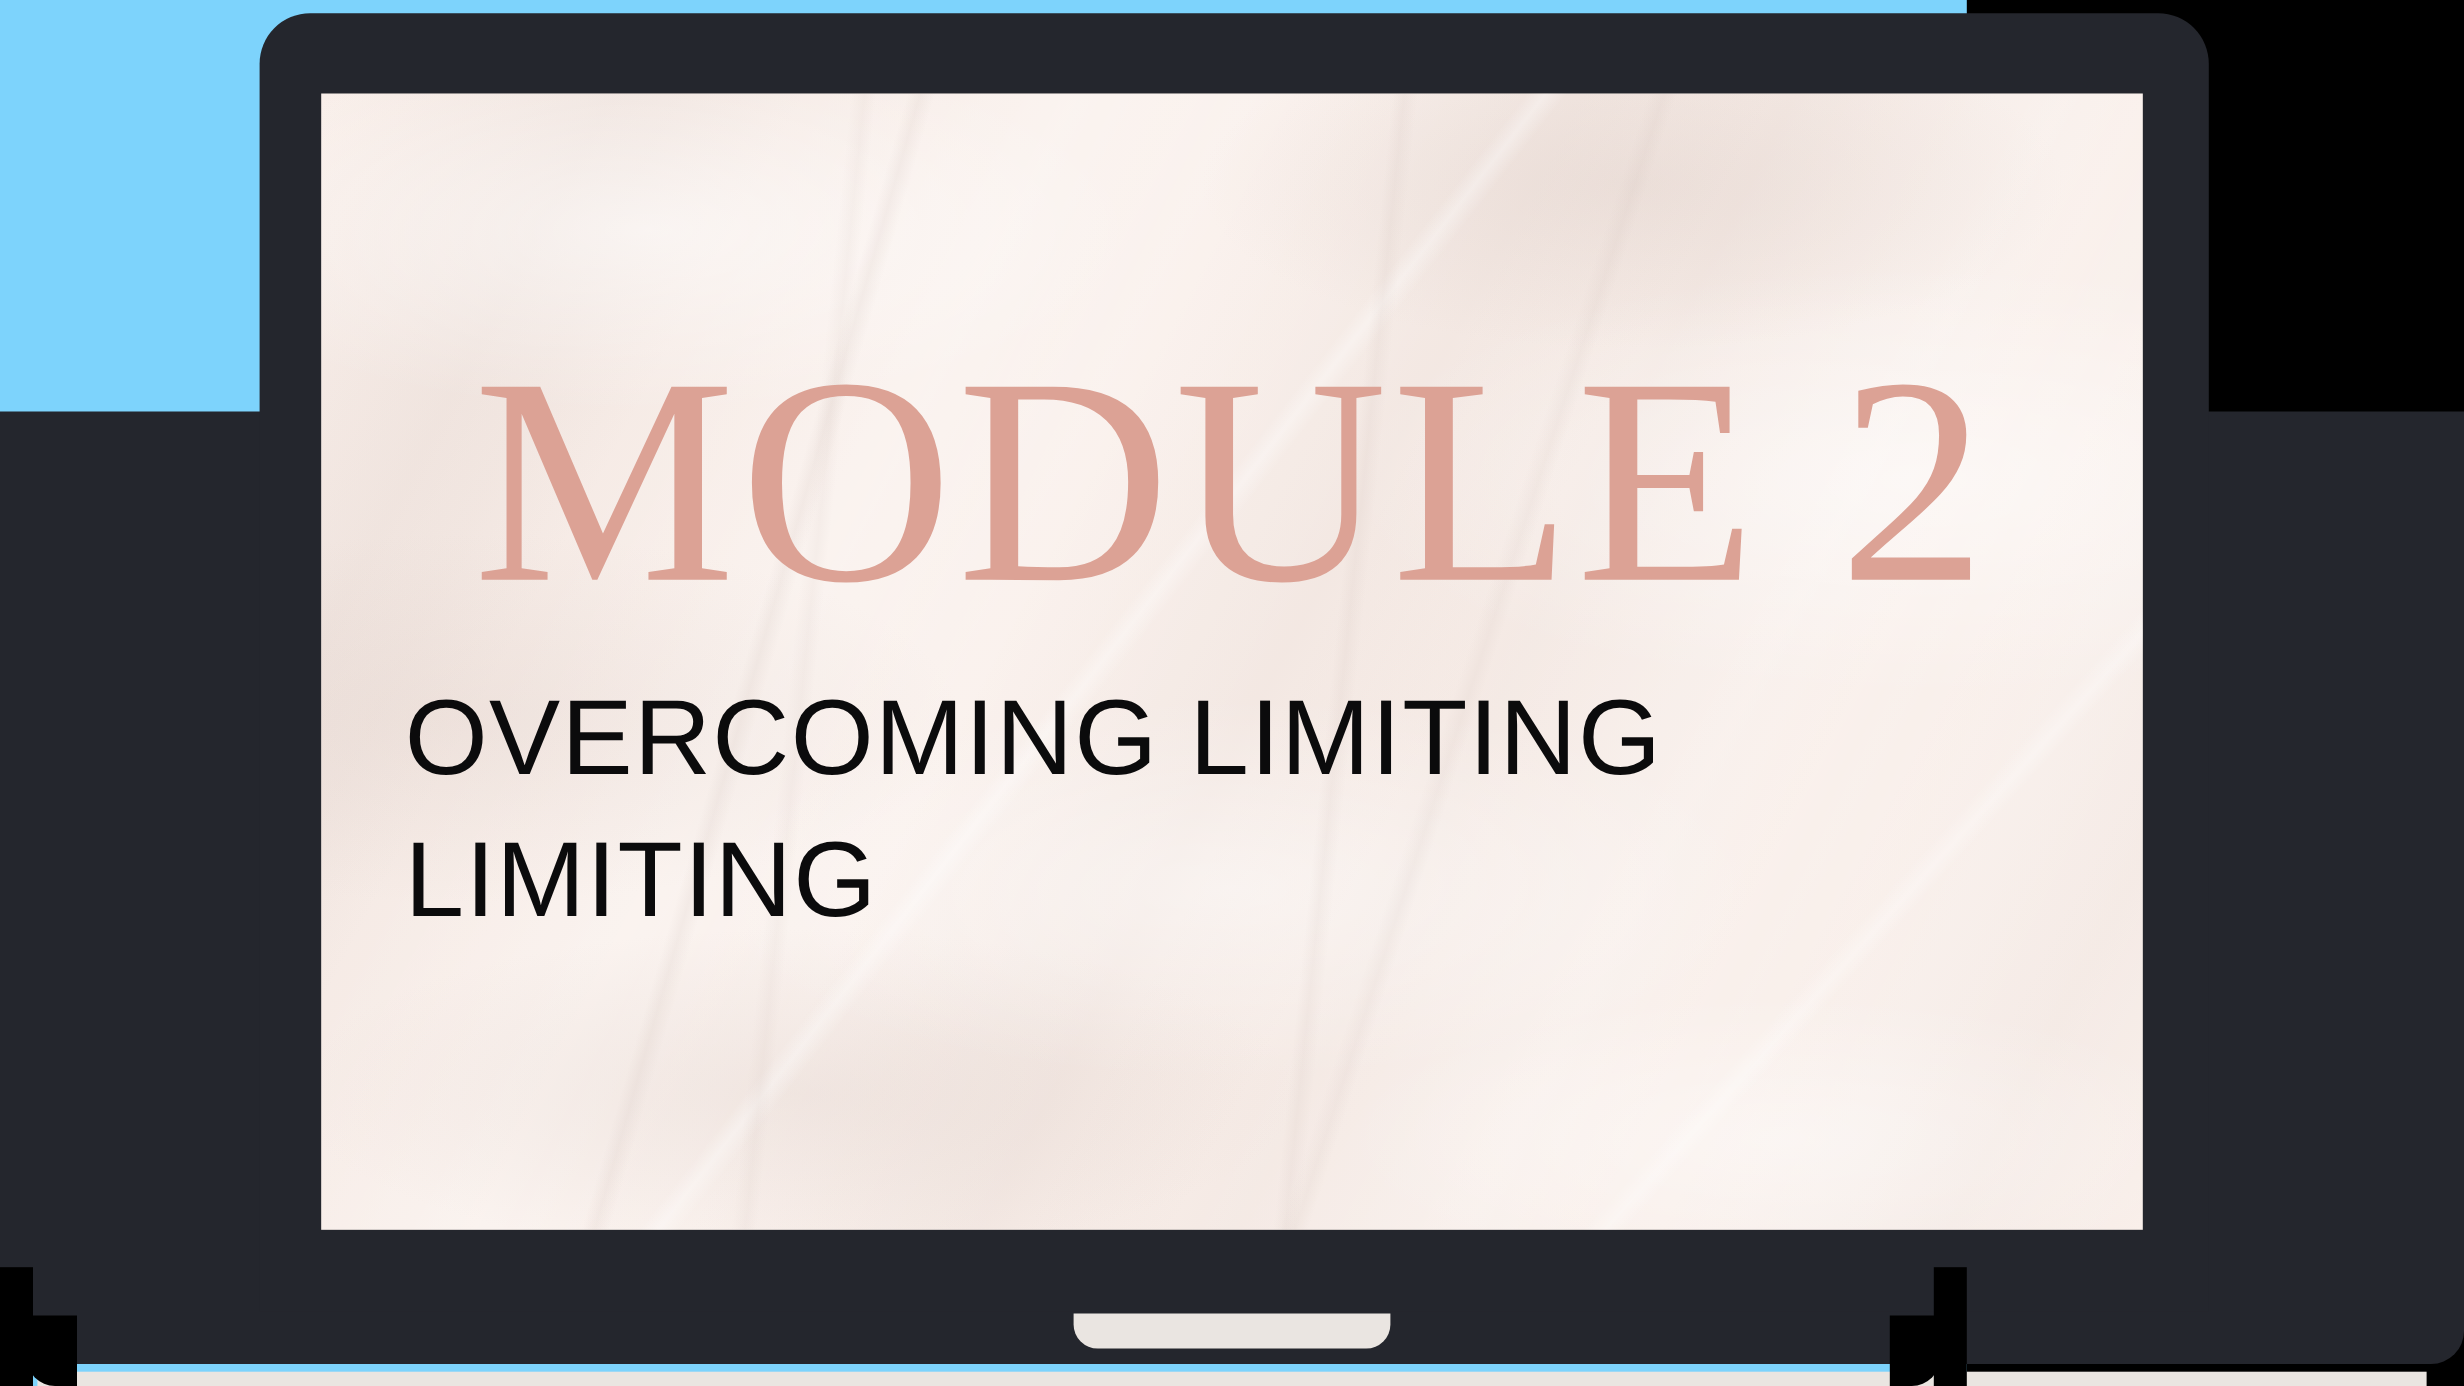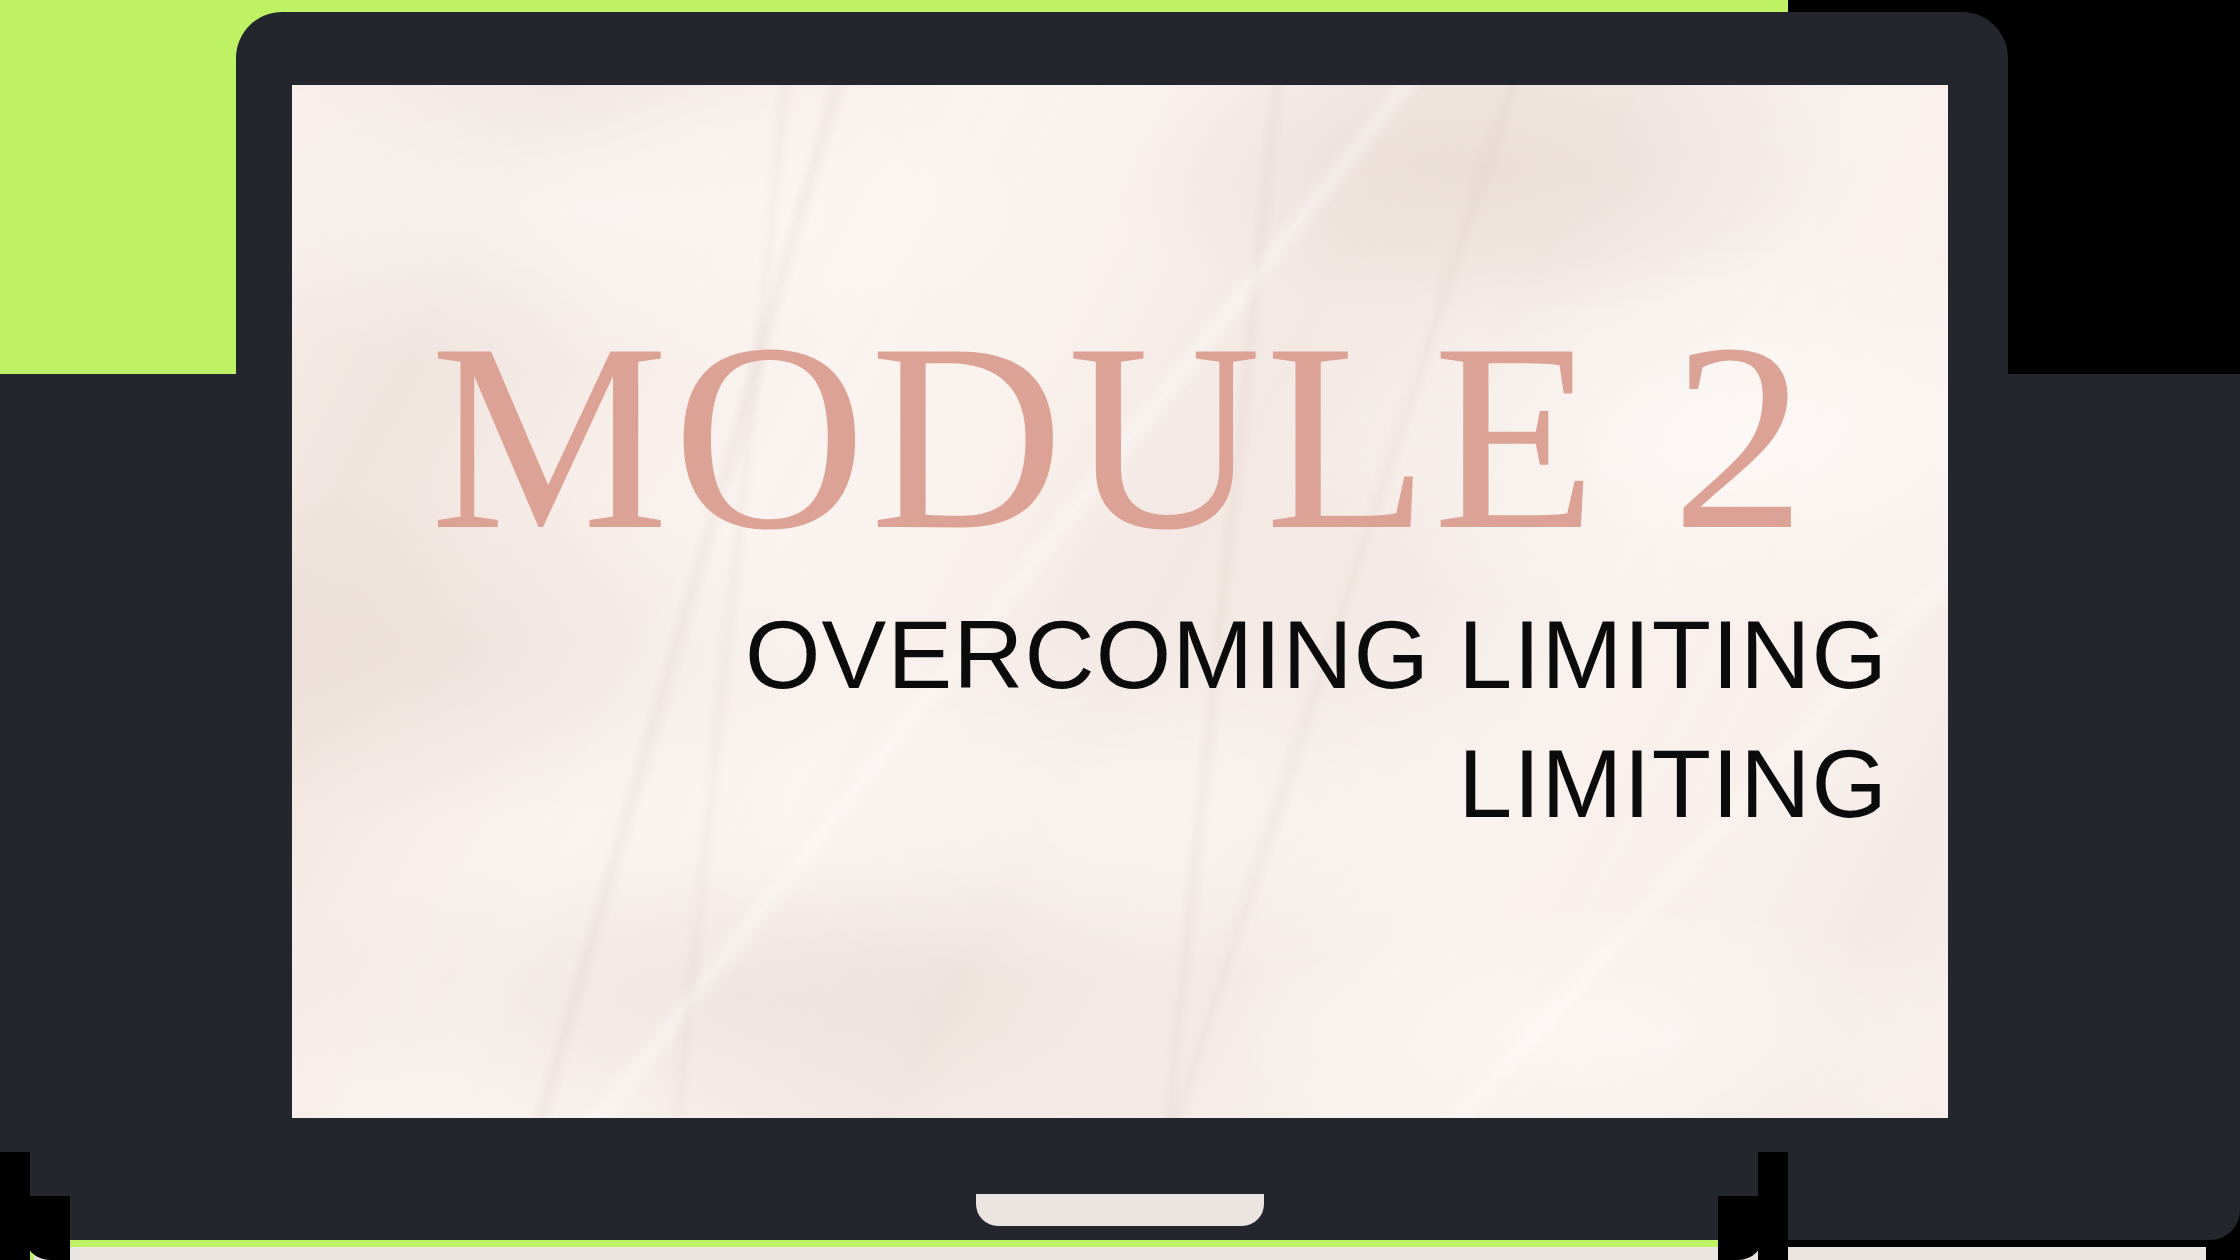--- a/index.html
+++ b/index.html
@@ -12,21 +12,21 @@
     width: 2240px;
     height: 1260px;
     overflow: hidden;
     font-family: "Liberation Sans", sans-serif;
   }
 
   #stage {
     position: relative;
     width: 1788px;
     height: 1260px;
-    background: #bef264;
+    background: #7dd3fc;
   }
 
   
   #laptop {
     position: absolute;
     inset: 0;
   }
 
   
   .laptop-lid {
@@ -193,24 +193,24 @@
     right: 0;
     top: 218px;
     text-align: center;
   }
 
   .module-subtitle {
     position: absolute;
     left: 0;
     right: 0;
     top: 505px;
-    margin: 0;
+    margin: 16px;
     padding: 0 60px;
     box-sizing: border-box;
-    text-align: right;
+    text-align: left;
     font-family: "Liberation Sans", "DejaVu Sans", sans-serif;
     font-weight: 300;
     font-size: 97px;
     line-height: 1.33;
     letter-spacing: 0.012em;
     color: #0B0B0C;
   }
   .subtitle-line {
     display: block;
   }

